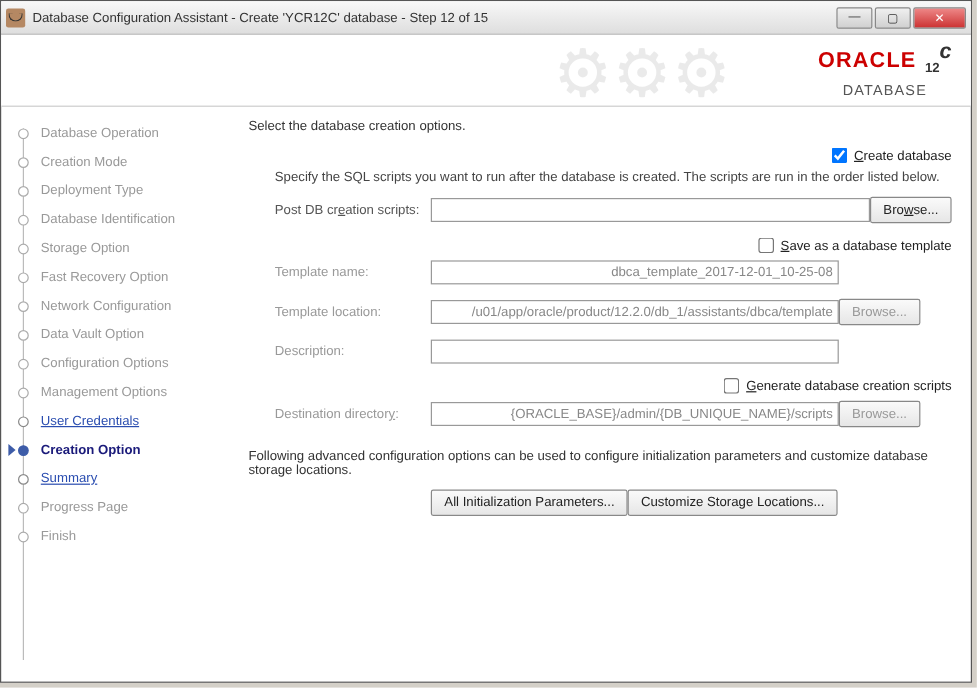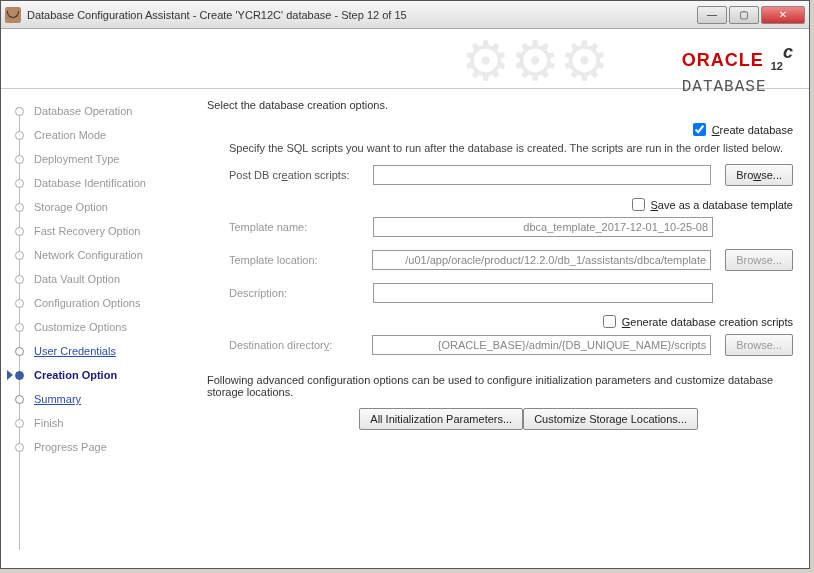--- a/index.html
+++ b/index.html
@@ -7,46 +7,46 @@
   .window { width: 810px; height: 569px; background: #fff; border: 1px solid #555; position: relative; }
   .titlebar { height: 28px; background: linear-gradient(to bottom, #f8f8f8, #dedede); display: flex; align-items: center; padding: 0 4px; border-bottom: 1px solid #aaa; }
   .app-icon { width: 16px; height: 16px; margin-right: 6px; background: #b58863; border-radius: 2px; position: relative; }
   .app-icon::after { content: ""; position: absolute; width: 10px; height: 6px; border: 1px solid #333; border-top: none; border-radius: 0 0 6px 6px; left: 2px; top: 4px; }
   .title-text { color: #333; flex: 1; }
   .win-btns { display: flex; gap: 2px; }
   .win-btn { width: 30px; height: 18px; background: linear-gradient(#f0f0f0,#d0d0d0); border: 1px solid #888; border-radius: 2px; display: flex; align-items: center; justify-content: center; font-size: 10px; color: #333; }
   .win-btn.close { background: linear-gradient(#e88,#c33); color: #fff; width: 44px; }
   .header { height: 60px; border-bottom: 1px solid #ccc; display: flex; align-items: center; padding: 0 20px; position: relative; background: #fff; }
   .header-title { font-weight: bold; font-size: 13px; color: #333; }
-  .header-logo { position: absolute; right: 16px; top: 12px; text-align: left; }
+  .header-logo { position: absolute; right: 16px; top: 2px; text-align: center; }
   .oracle-word { color: #c00; font-weight: bold; font-size: 18px; letter-spacing: 1px; }
   .twelve { font-size: 32px; font-weight: bold; color: #333; display: inline-block; vertical-align: -4px; margin-left: 4px; }
   .twelve sup { font-style: italic; font-size: 18px; vertical-align: 12px; }
-  .db-word { font-size: 16px; color: #555; letter-spacing: 1px; font-family: Liberation Mono, monospace; }
+  .db-word { font-size: 12px; color: #555; letter-spacing: 1px; }
   .gears { position: absolute; right: 200px; top: 0; opacity: 0.08; font-size: 55px; color: #000; }
   .body { display: flex; height: calc(100% - 88px); }
   .sidebar { width: 190px; padding: 10px 0 16px 14px; position: relative; }
   .step { display: flex; align-items: center; height: 24px; position: relative; cursor: default; }
   .step .bullet { width: 9px; height: 9px; border-radius: 50%; background: #fff; border: 1px solid #888; margin-right: 10px; z-index: 1; }
   .step.past .bullet { background: #fff; border-color: #aaa; }
   .step.current .bullet { background: #3d5ca8; border-color: #3d5ca8; }
   .step .label { color: #999; }
   .step.link .label { color: #2a4db0; text-decoration: underline; cursor: pointer; }
   .step.current .label { color: #1a1a7a; font-weight: bold; background: #fff; }
   .step-line { position: absolute; left: 18px; top: 18px; bottom: 18px; width: 1px; background: #bbb; }
   .step.current::before { content: ""; position: absolute; left: -8px; width: 0; height: 0; border-top: 5px solid transparent; border-bottom: 5px solid transparent; border-left: 6px solid #3d5ca8; }
   .main { flex: 1; padding: 10px 16px; overflow: auto; }
   .intro { color: #333; margin-bottom: 12px; }
   .chk-row { display: flex; align-items: center; margin: 6px 0; justify-content: flex-end; }
   .chk-row input[type=checkbox] { margin: 0 6px 0 0; }
   .chk-row .chk-label { color: #222; }
   .chk-row .chk-label u { text-decoration: underline; }
   .indent { margin-left: 22px; }
   .desc { color: #444; margin: 6px 0 10px; }
-  .field-row { display: flex; align-items: center; margin: 4px 0 12px; gap: 14px; }
+  .field-row { display: flex; align-items: center; margin: 4px 0 12px; gap: 0; }
   .field-label { width: 130px; color: #555; }
   .field-label.disabled { color: #999; }
   input[type=text] { height: 20px; border: 1px solid #999; padding: 0 4px; background: #fff; text-align: right; }
   input[type=text][disabled] { color: #888; background: #fff; }
   .btn { height: 22px; padding: 0 10px; background: linear-gradient(#fafafa,#e6e6e6); border: 1px solid #888; border-radius: 2px; color: #222; }
   .btn[disabled] { color: #999; }
   .adv-text { margin: 18px 0 10px; color: #333; }
   .bottom-btns { display: flex; justify-content: flex-end; width: 491px; padding-left: 20px; }
 </style>
 </head>
@@ -107,41 +107,41 @@
           <div class="step past">
             <div class="bullet"></div>
             <div class="label">Data Vault Option</div>
           </div>
           <div class="step past">
             <div class="bullet"></div>
             <div class="label">Configuration Options</div>
           </div>
           <div class="step past">
             <div class="bullet"></div>
-            <div class="label">Customize Options</div>
+            <div class="label">Management Options</div>
           </div>
           <div class="step link">
             <div class="bullet"></div>
             <div class="label">User Credentials</div>
           </div>
           <div class="step current">
             <div class="bullet"></div>
             <div class="label">Creation Option</div>
           </div>
           <div class="step link">
             <div class="bullet"></div>
             <div class="label">Summary</div>
           </div>
           <div class="step past">
             <div class="bullet"></div>
-            <div class="label">Finish</div>
+            <div class="label">Progress Page</div>
           </div>
           <div class="step past">
             <div class="bullet"></div>
-            <div class="label">Progress Page</div>
+            <div class="label">Finish</div>
           </div>
         </div>
     </div>
 
     <div class="main">
       <div class="intro">Select the database creation options.</div>
 
       <div class="chk-row">
         <input type="checkbox" checked="" style="">
         <span class="chk-label"><u>C</u><span>reate database</span></span>

